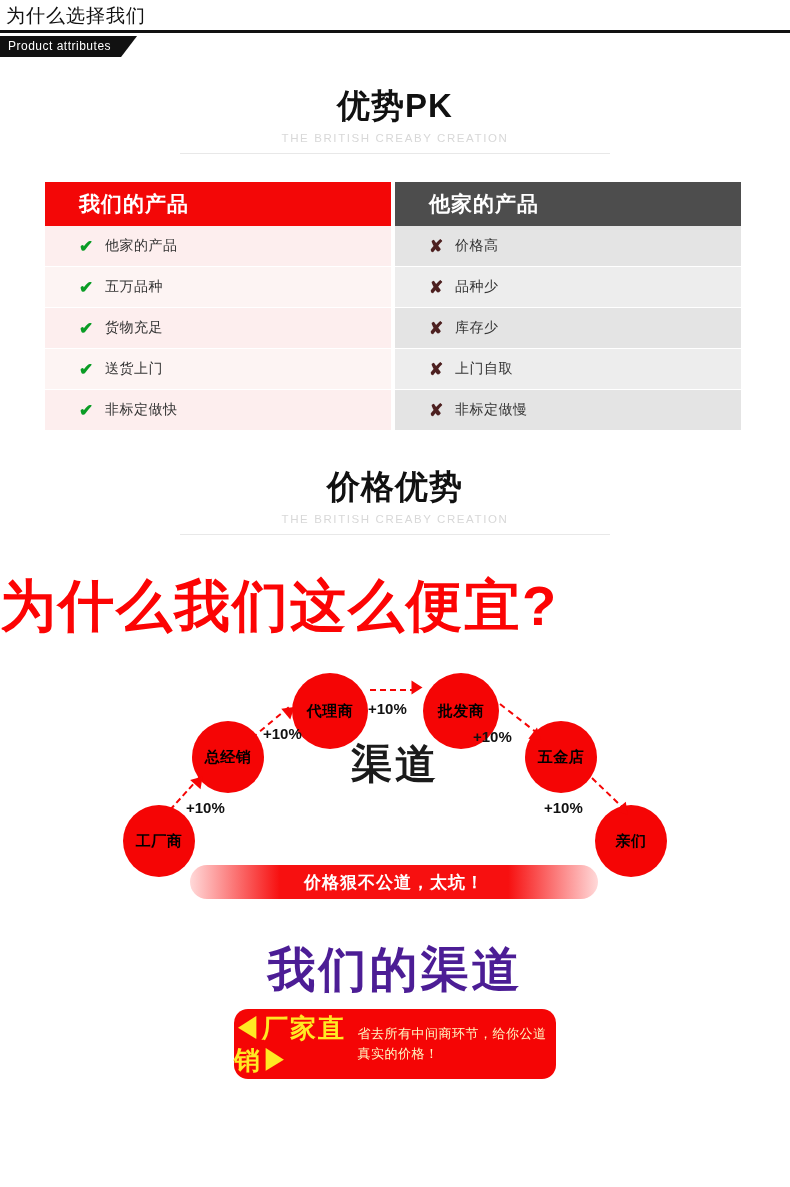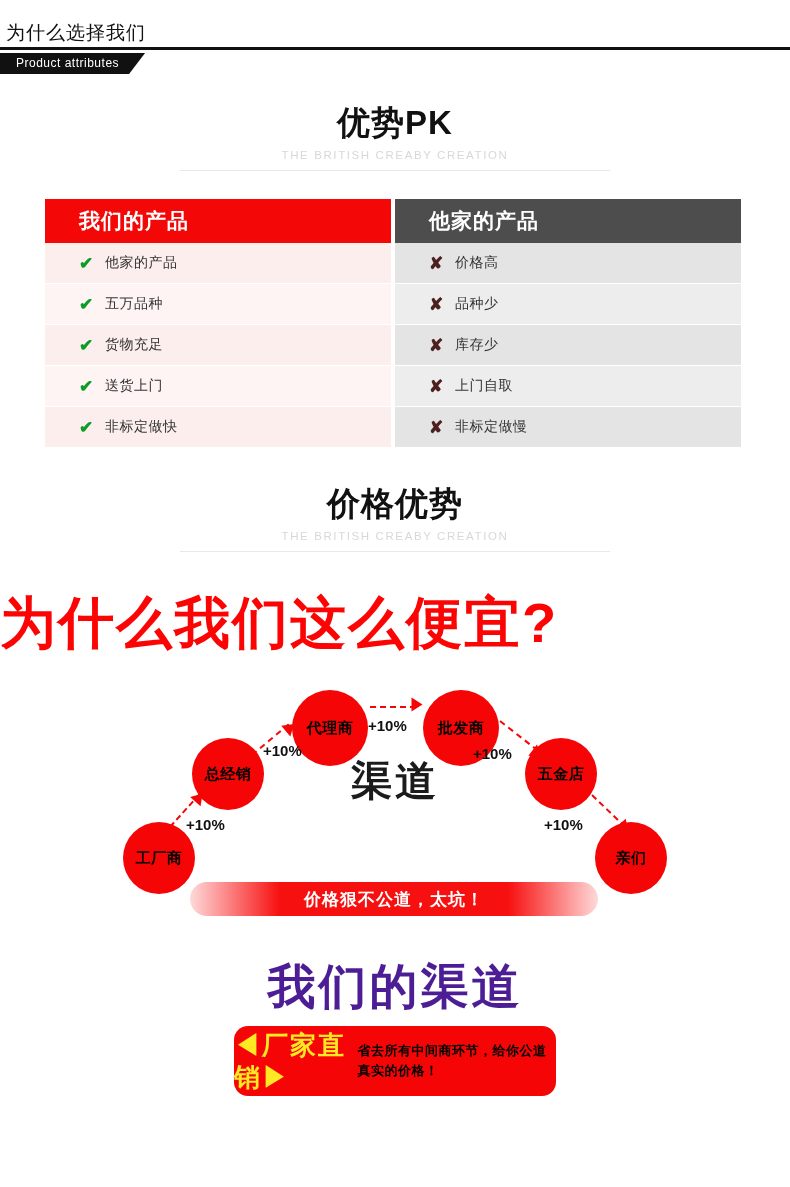--- a/index.html
+++ b/index.html
@@ -9,21 +9,20 @@
     background: #ffffff;
     font-family: "Liberation Sans", sans-serif;
     overflow: hidden;
   }
 
   
   .header {
     position: relative;
     width: 790px;
     height: 58px;
-    margin-top: 17px;
   }
   .header-bar {
     position: absolute;
     left: 0; top: 0;
     width: 790px;
     height: 33px;
     background: #ffffff;
     border-bottom: 3px solid #111111;
   }
   .header-title {
@@ -38,21 +37,21 @@
   }
   .header-sub {
     position: absolute;
     left: 0;
     top: 36px;
     height: 21px;
     background: #111111;
     color: #ffffff;
     font-size: 12px;
     line-height: 21px;
-    padding: 0 26px 0 16px;
+    padding: 0 26px 0 8px;
     letter-spacing: 0.5px;
     white-space: nowrap;
     clip-path: polygon(0 0, 100% 0, calc(100% - 16px) 100%, 0 100%);
   }
 
   
   .sec-head {
     width: 790px;
     text-align: center;
     position: relative;
@@ -239,22 +238,22 @@
   }
   .direct-main {
     font-size: 26px;
     font-weight: bold;
     color: #ffe923;
     letter-spacing: 2px;
     line-height: 32px;
   }
   .direct-sub {
     font-size: 13px;
-    font-weight: bold;
-    color: #000000;
+    font-weight: normal;
+    color: #fef9c3;
     letter-spacing: 0.5px;
     line-height: 20px;
   }
 </style>
 </head>
 <body>
 
 <div class="header">
   <div class="header-bar"></div>
   <div class="header-title">为什么选择我们</div>

